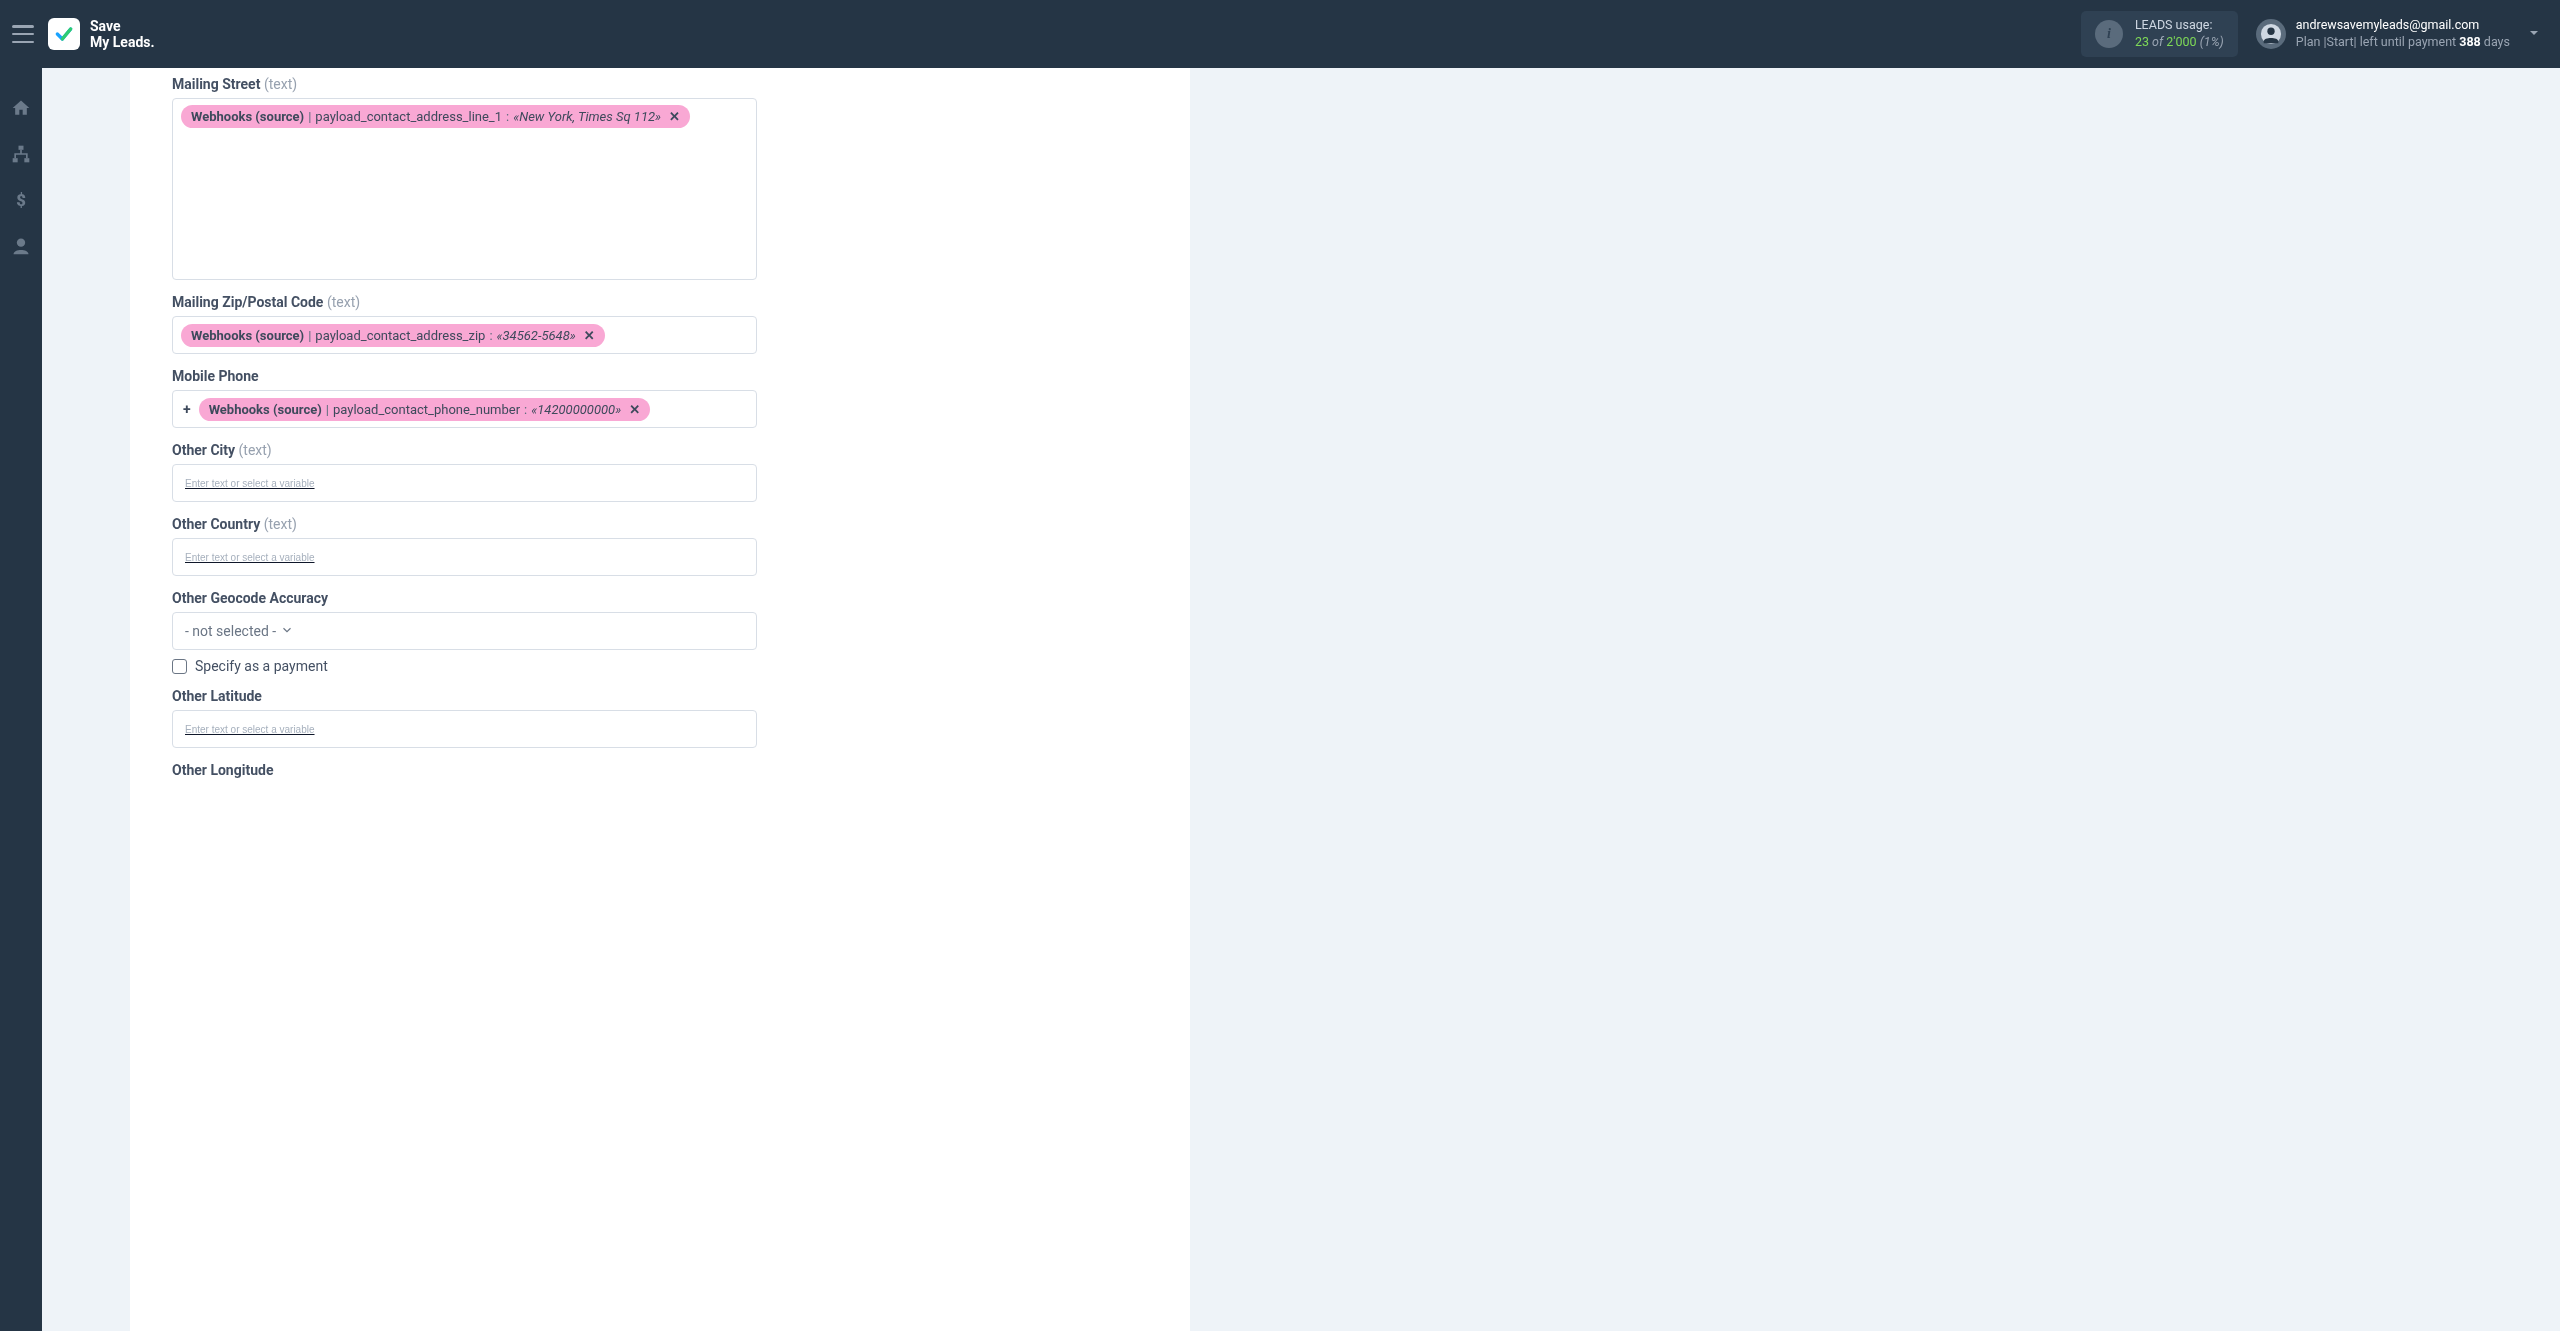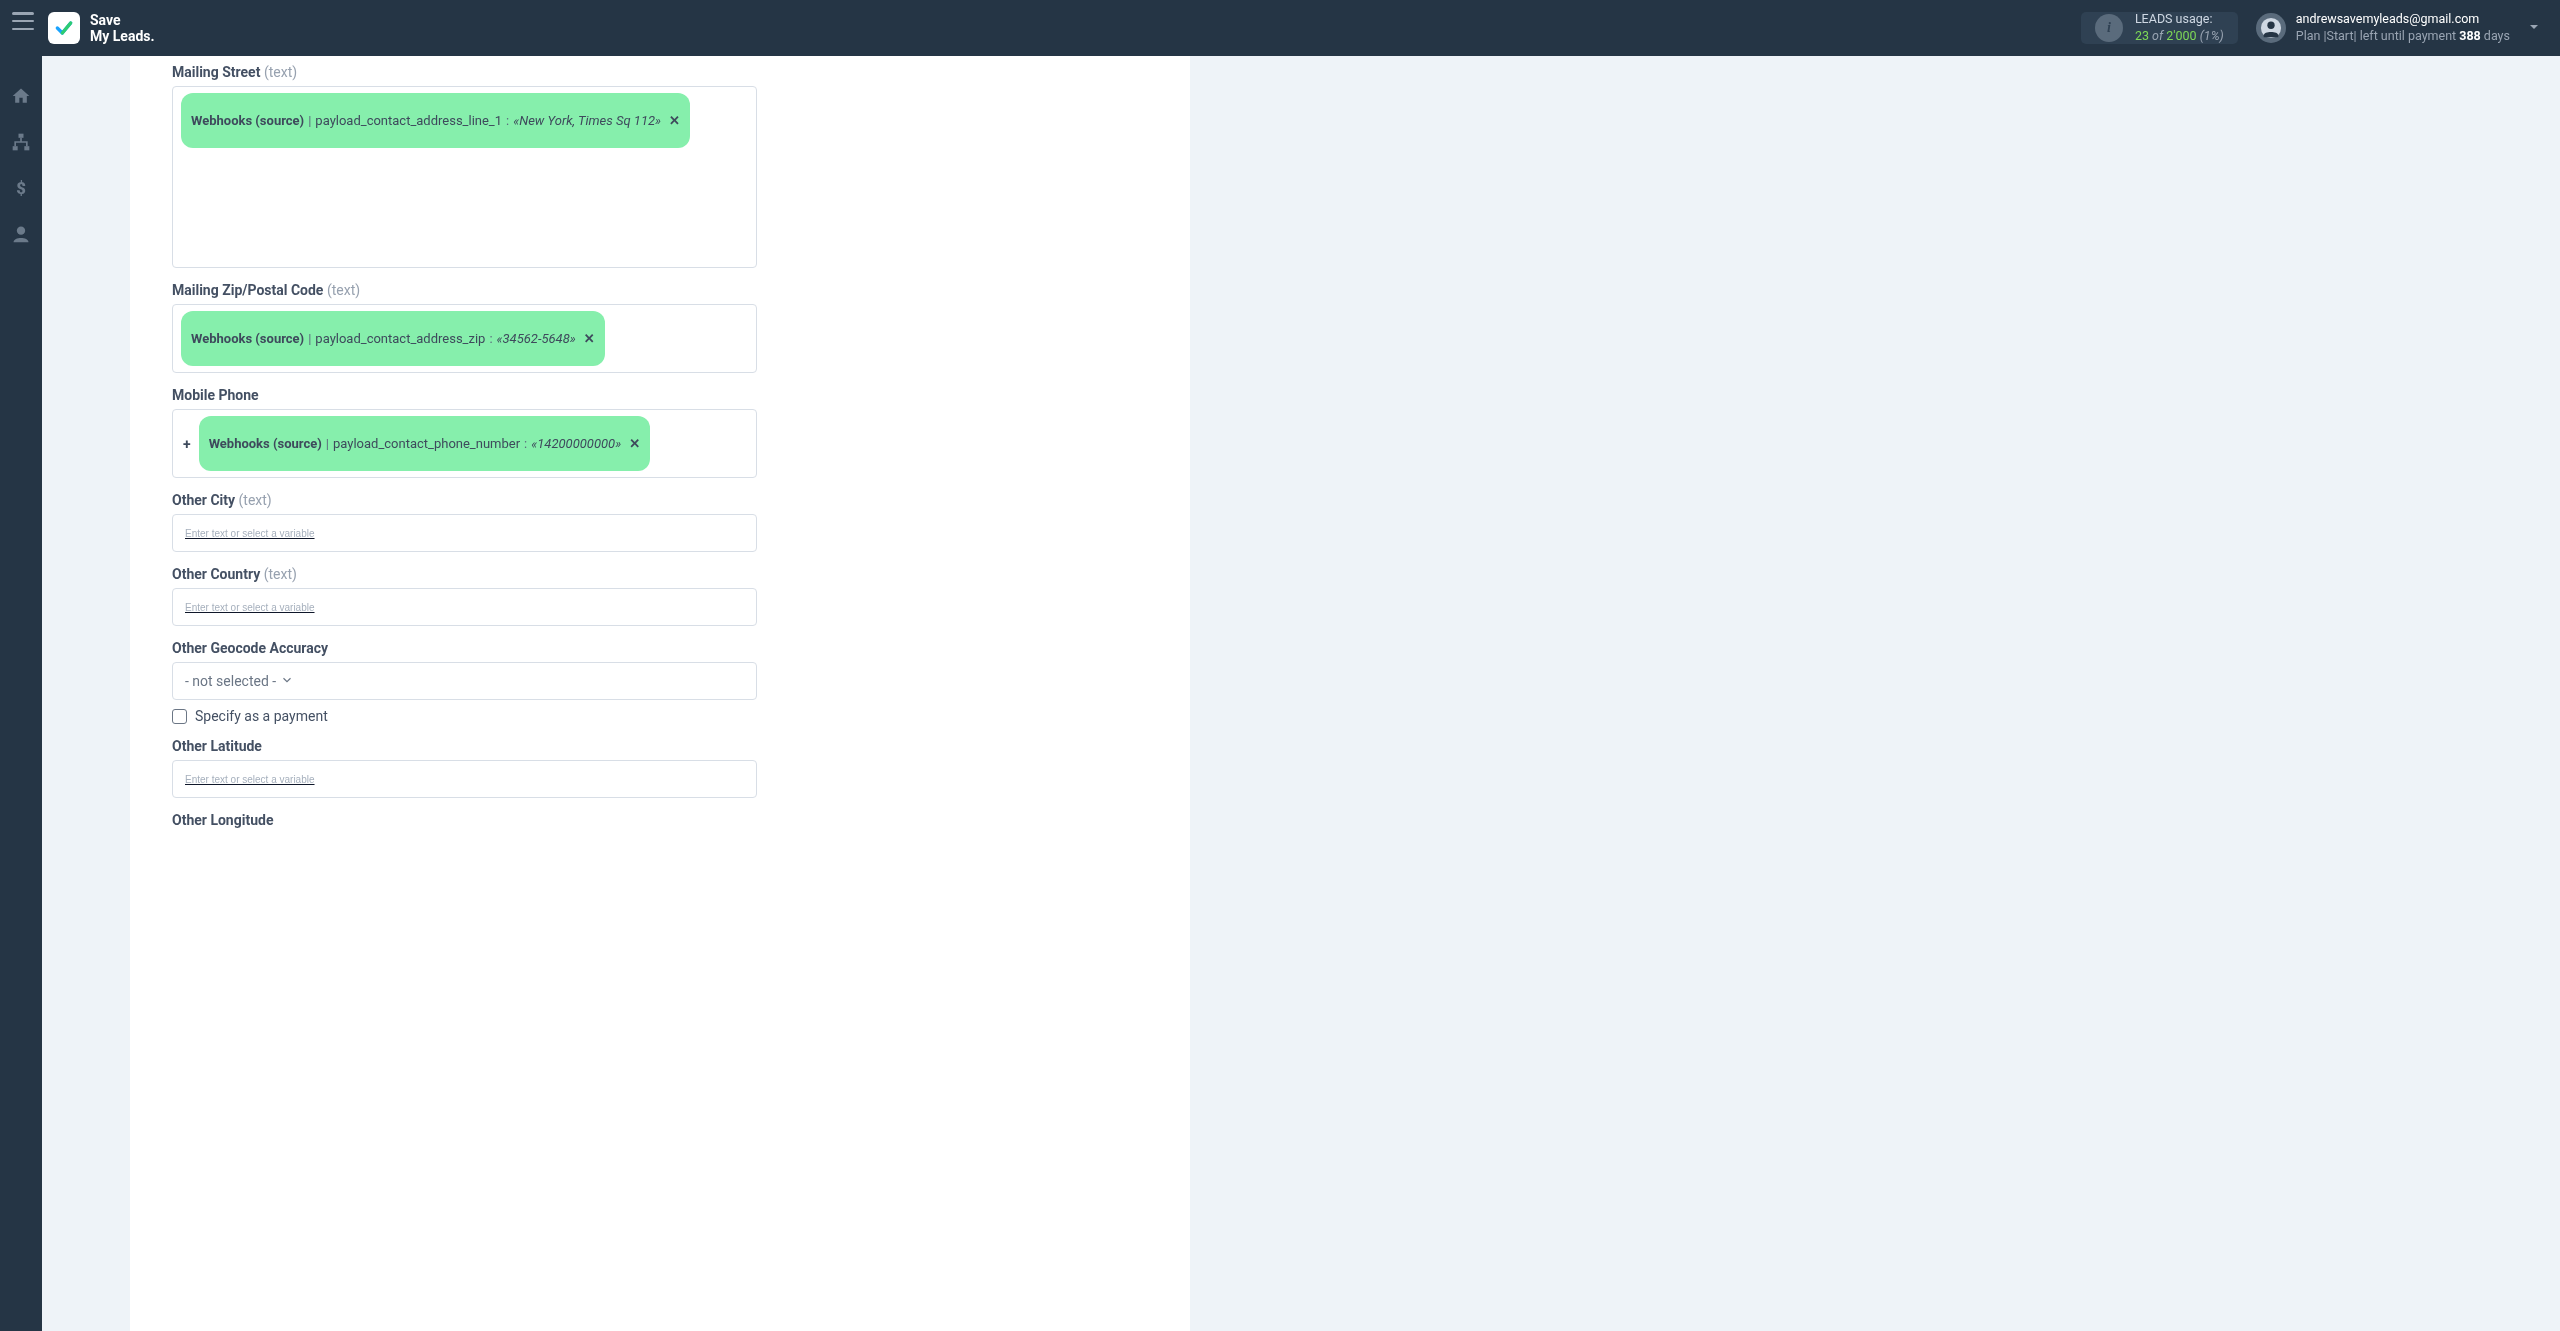--- a/index.html
+++ b/index.html
@@ -3,23 +3,24 @@
   <meta charset="utf-8">
   <style>
     * { box-sizing: border-box; margin: 0; padding: 0; }
     body {
       font-family: -apple-system, BlinkMacSystemFont, "Segoe UI", Roboto, Arial, sans-serif;
       background: #eef3f8;
       color: #4a5568;
       font-size: 14px;
     }
     .topbar {
-      height: 56px;
+      height: 68px;
       background: #253545;
       display: flex;
+      align-items: center;
       padding: 12px 12px;
       position: relative;
       z-index: 10;
     }
     .hamburger {
       width: 22px;
       height: 18px;
       display: flex;
       flex-direction: column;
       justify-content: space-between;
@@ -149,23 +150,23 @@
       background: #fff;
       display: flex;
       align-items: center;
       flex-wrap: wrap;
       padding: 6px 8px;
       min-height: 38px;
       gap: 4px;
     }
     .textarea-box { min-height: 182px; align-items: flex-start; }
     .tag {
-      background: #86efac;
+      background: #f9a8d4;
       border-radius: 12px;
-      padding: 20px 10px;
+      padding: 4px 10px;
       font-size: 13px;
       color: #3e4a5c;
       display: inline-flex;
       align-items: center;
       gap: 2px;
     }
     .tag .src { font-weight: 700; }
     .tag .sep { color: #5a6b7c; padding: 0 2px; }
     .tag .key { color: #3e4a5c; }
     .tag .val { font-style: italic; color: #3e4a5c; }

